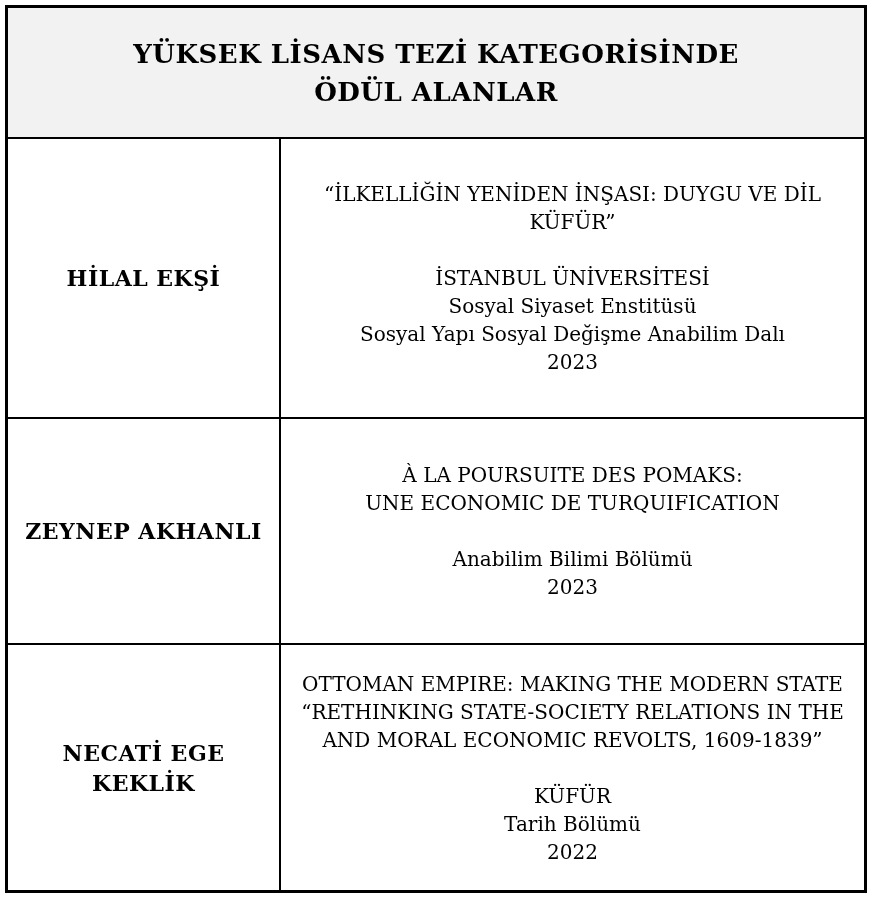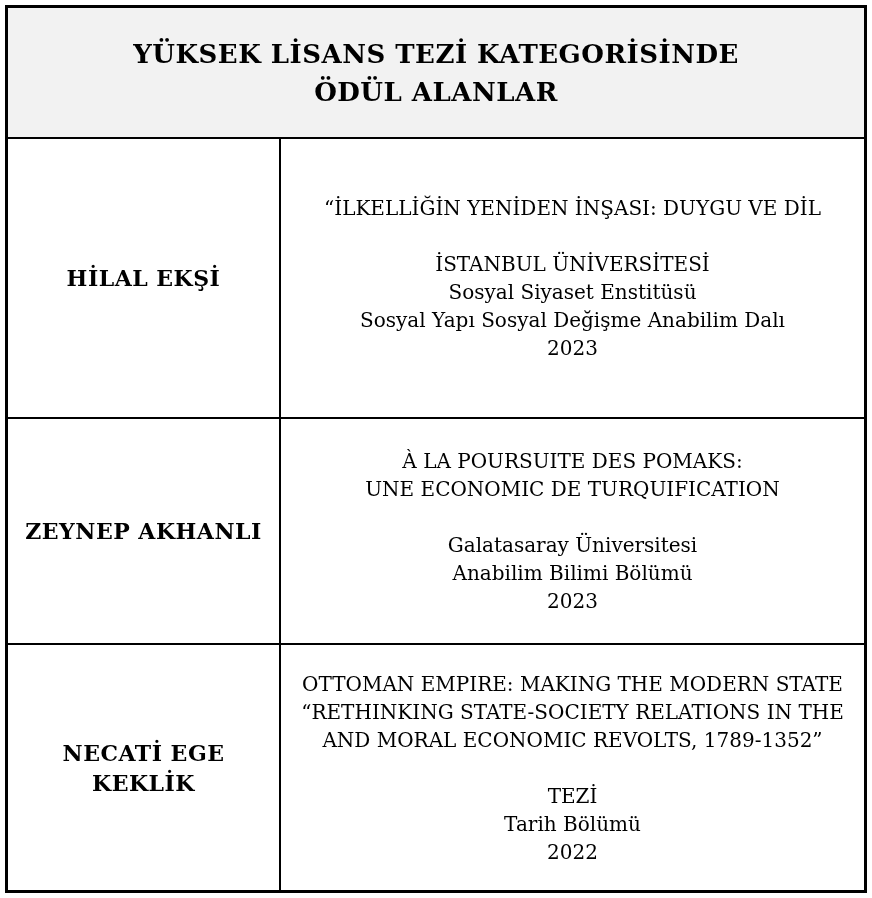--- a/index.html
+++ b/index.html
@@ -70,59 +70,59 @@
     <div class="header-line">ÖDÜL ALANLAR</div>
   </div>
 
   <div class="winner-row row-1">
     <div class="name-cell">
       <div class="name-line">HİLAL EKŞİ</div>
     </div>
     <div class="detail-cell">
       <div class="title-block">
         <div class="text-line">“İLKELLİĞİN YENİDEN İNŞASI: DUYGU VE DİL</div>
+        <div class="text-line">KÜFÜR”</div>
       </div>
       <div class="detail-block">
         <div class="text-line">İSTANBUL ÜNİVERSİTESİ</div>
         <div class="text-line">Sosyal Siyaset Enstitüsü</div>
         <div class="text-line">Sosyal Yapı Sosyal Değişme Anabilim Dalı</div>
         <div class="text-line">2023</div>
       </div>
     </div>
   </div>
 
   <div class="winner-row row-2">
     <div class="name-cell">
       <div class="name-line">ZEYNEP AKHANLI</div>
     </div>
     <div class="detail-cell">
       <div class="title-block">
         <div class="text-line">À LA POURSUITE DES POMAKS:</div>
         <div class="text-line">UNE ECONOMIC DE TURQUIFICATION</div>
       </div>
       <div class="detail-block">
-        <div class="text-line">Galatasaray Üniversitesi</div>
         <div class="text-line">Anabilim Bilimi Bölümü</div>
         <div class="text-line">2023</div>
       </div>
     </div>
   </div>
 
   <div class="winner-row row-3">
     <div class="name-cell">
       <div class="name-line">NECATİ EGE</div>
       <div class="name-line">KEKLİK</div>
     </div>
     <div class="detail-cell">
       <div class="title-block">
         <div class="text-line">OTTOMAN EMPIRE: MAKING THE MODERN STATE</div>
         <div class="text-line">“RETHINKING STATE-SOCIETY RELATIONS IN THE</div>
-        <div class="text-line">AND MORAL ECONOMIC REVOLTS, 1789-1352”</div>
+        <div class="text-line">AND MORAL ECONOMIC REVOLTS, 1609-1839”</div>
       </div>
       <div class="detail-block">
-        <div class="text-line">TEZİ</div>
+        <div class="text-line">KÜFÜR</div>
         <div class="text-line">Tarih Bölümü</div>
         <div class="text-line">2022</div>
       </div>
     </div>
   </div>
 
 </div>
 
 </body></html>

